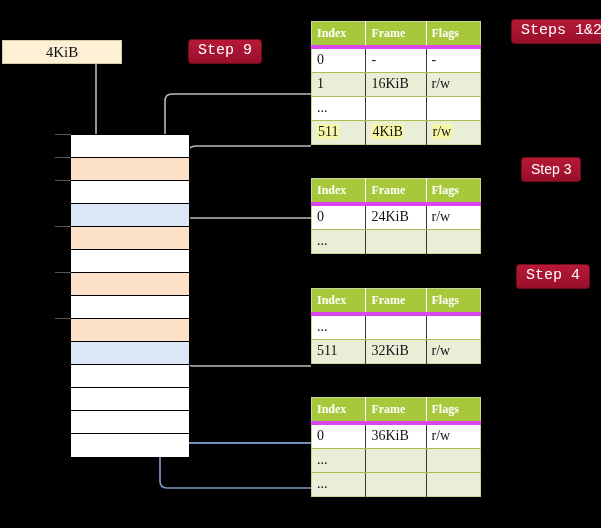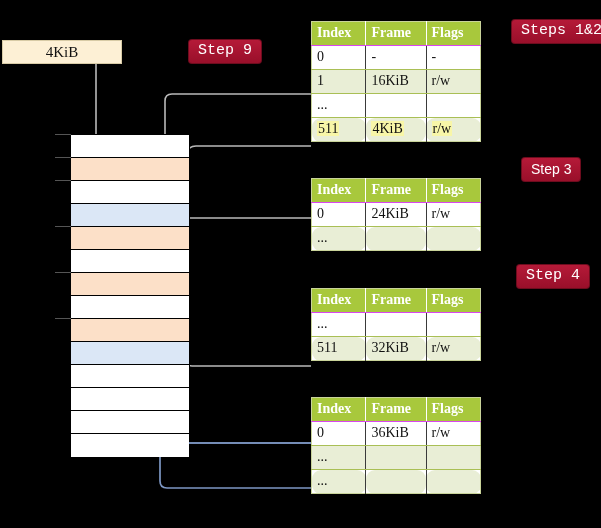--- a/index.html
+++ b/index.html
@@ -61,41 +61,41 @@
     border: 1px solid #c9d39a;
     background: #ffffff;
     font-family: "Liberation Serif", serif;
     font-size: 14px;
     table-layout: fixed;
   }
   .ptable th {
     background: #a8c83c;
     color: #ffffff;
     font-weight: bold;
-    font-size: 14px;
+    font-size: 12px;
     text-align: left;
     padding: 2px 5px 3px 5px;
     border-right: 1px solid #ffffff;
-    border-bottom: 1px solid #d946ef;
+    border-bottom: 4px solid #d946ef;
     height: 18px;
   }
   .ptable th:last-child { border-right: none; }
   .ptable td {
     padding: 2px 5px 3px 5px;
     border-right: 1px solid #3a3a3a;
     border-bottom: 1px solid #a9bf55;
     color: #111111;
     height: 18px;
     overflow: hidden;
     white-space: nowrap;
   }
   .ptable td:last-child { border-right: none; }
   .ptable tr.alt td { background: #e9eed6; }
   .ptable tr.white td { background: #ffffff; }
-  .ptable tr:last-child td { border-bottom: none; border-radius: 9px; }
+  .ptable tr:last-child td { border-bottom: none; }
   .ptable .hl { background: #f8f6a8; padding: 0 1px; }
 
   
   #memcol {
     position: absolute;
     left: 70px;
     top: 134px;
     width: 120px;
     height: 278px;
     background: #ffffff;

